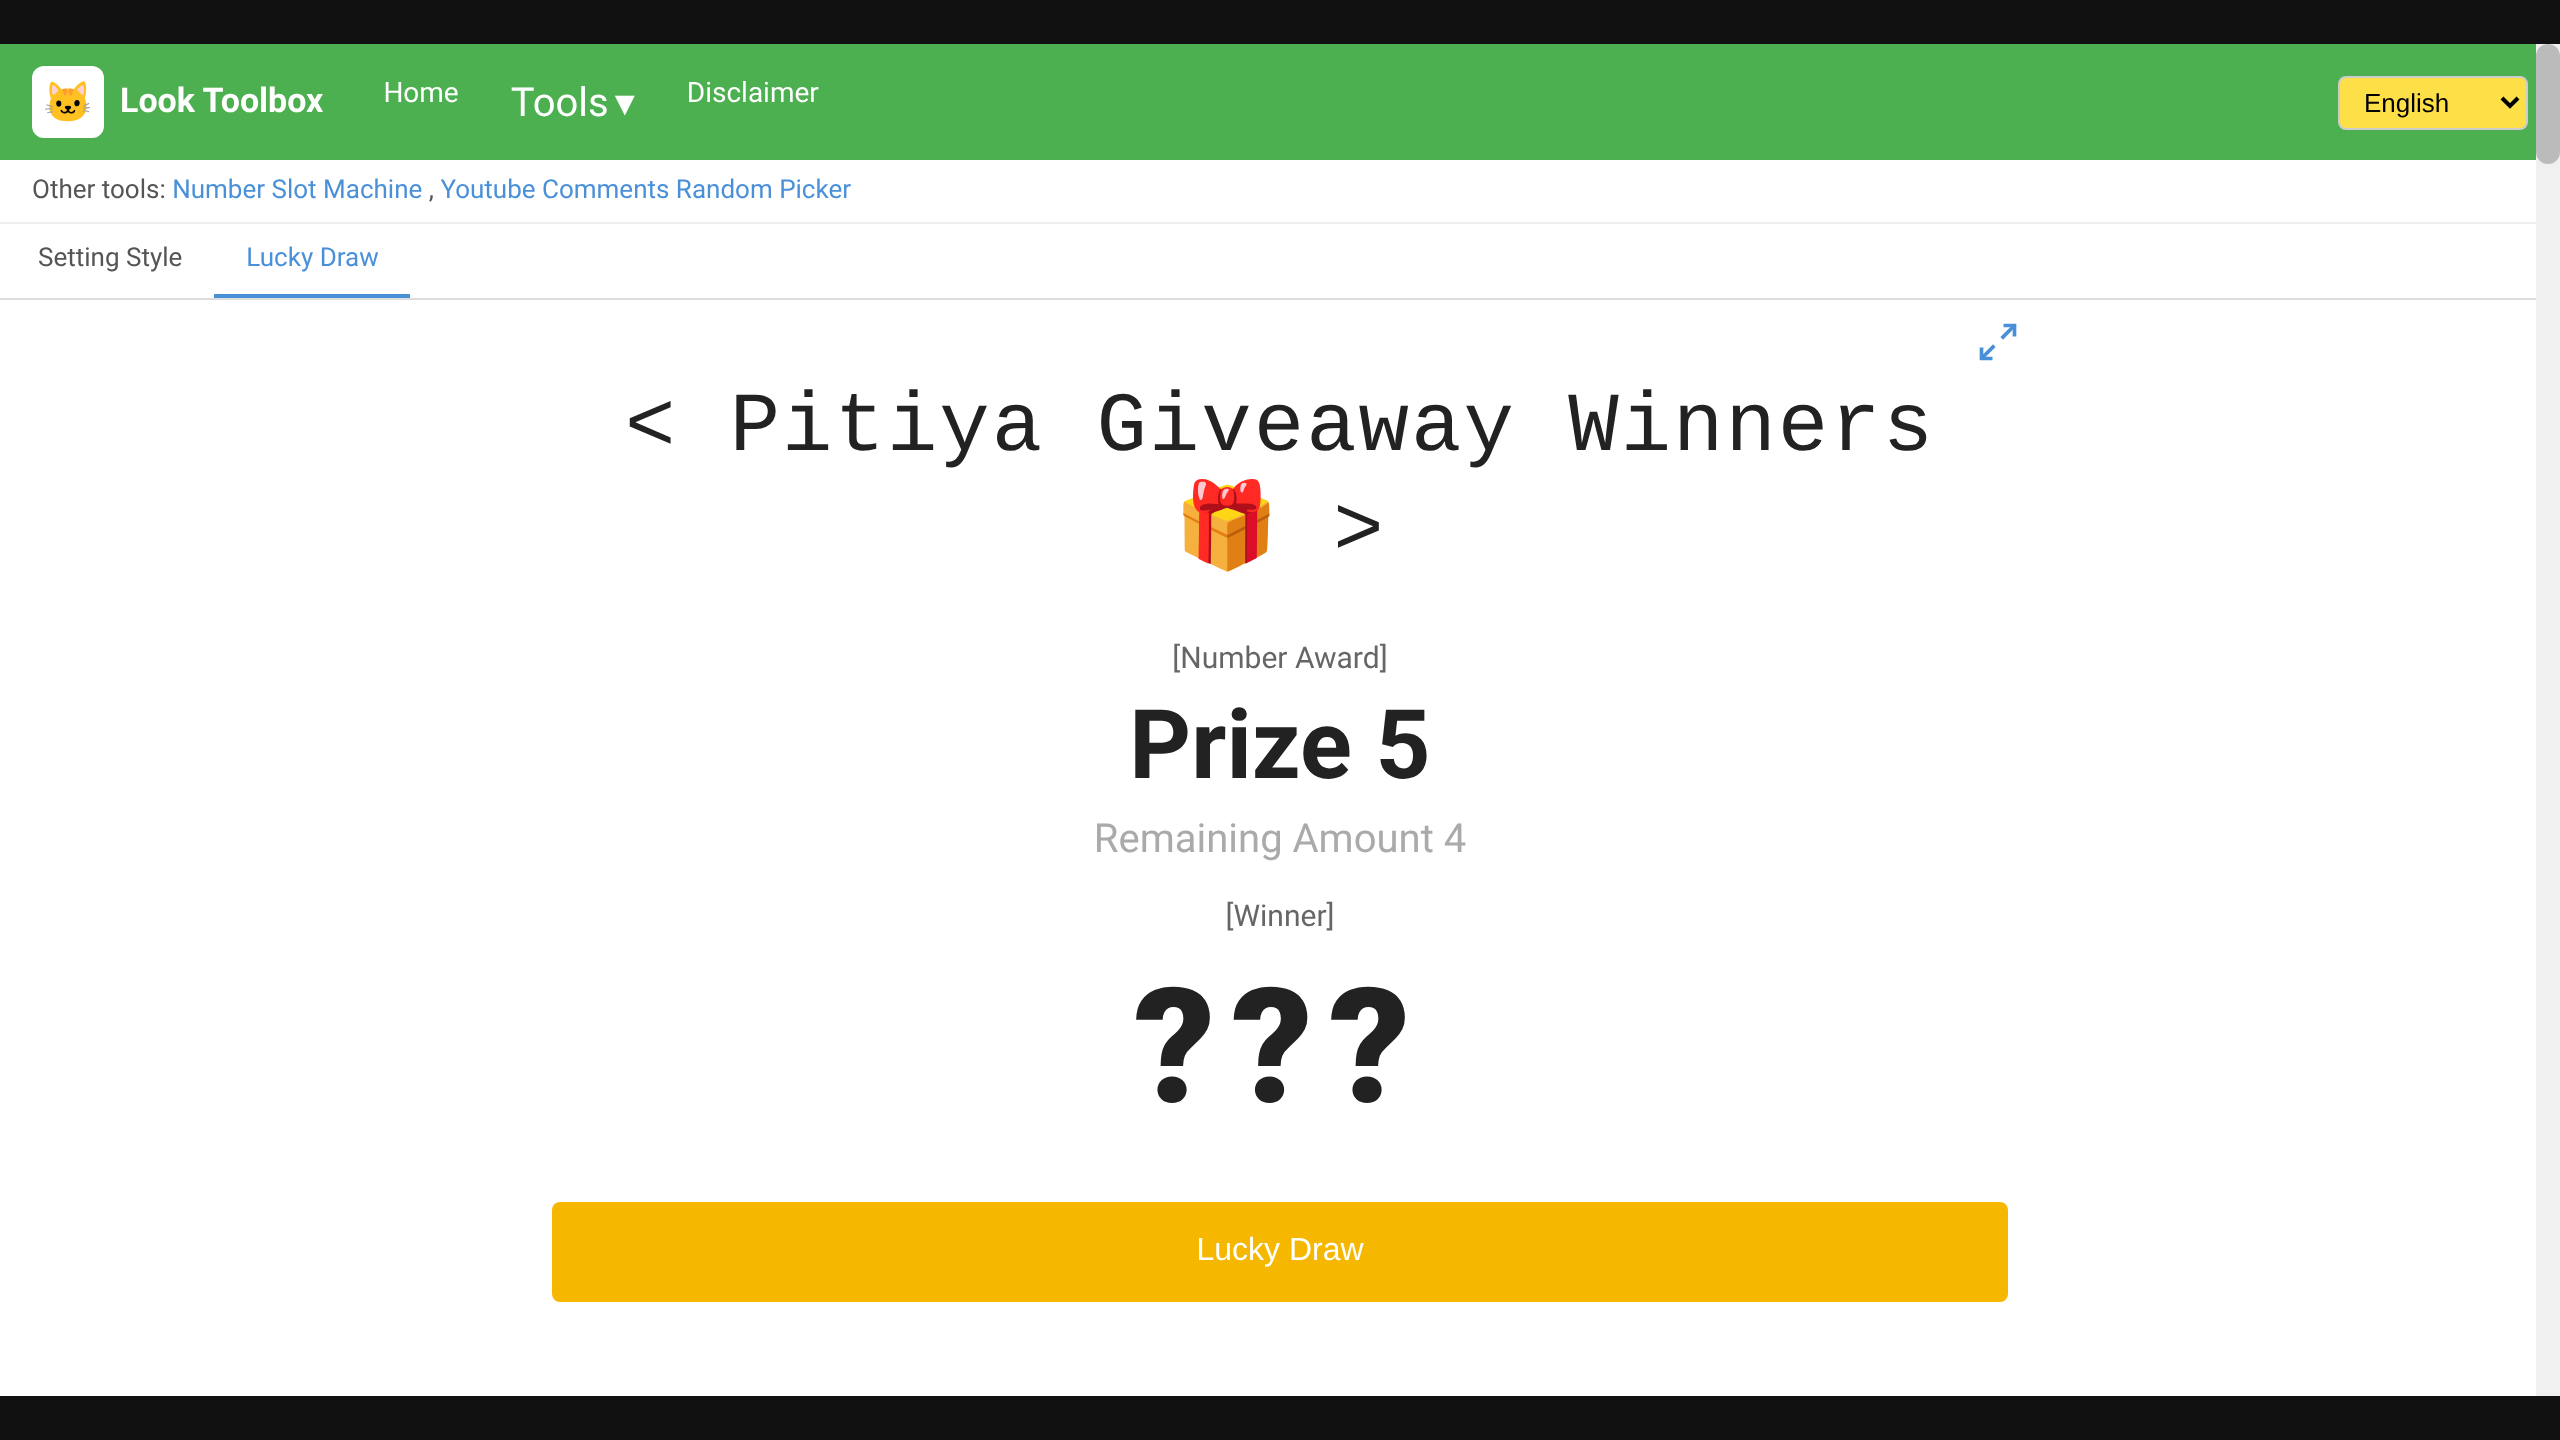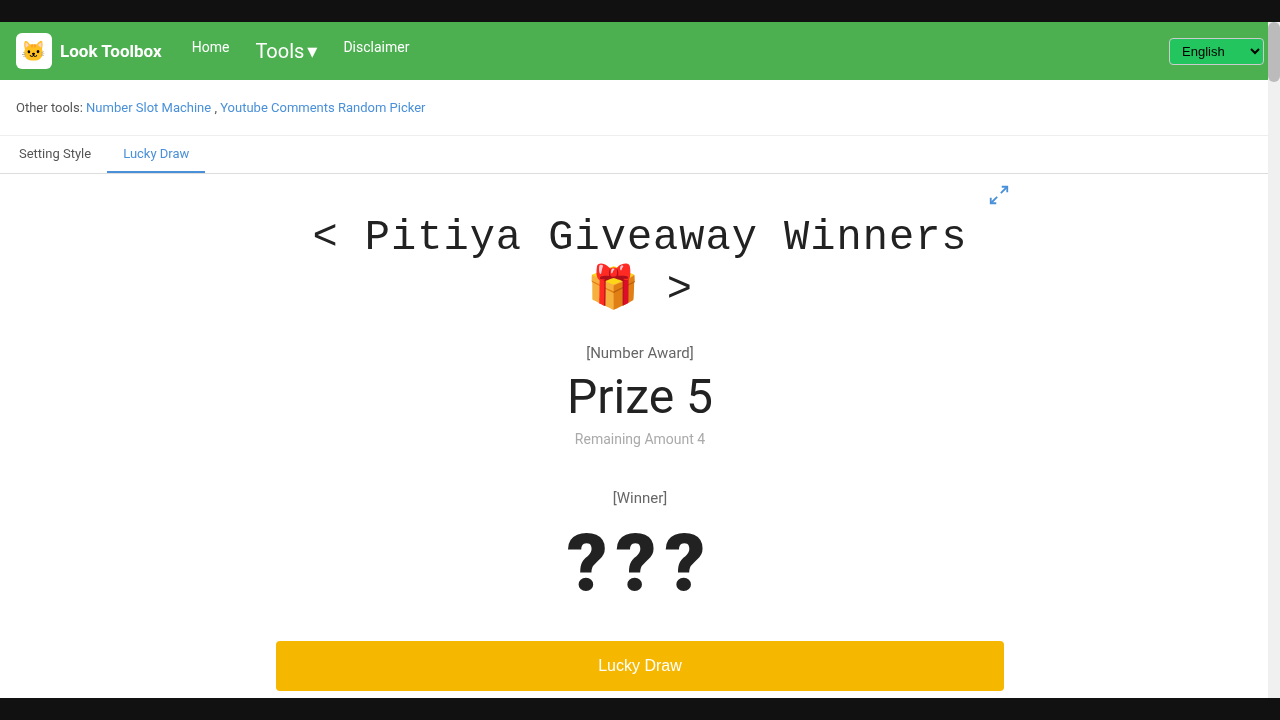--- a/index.html
+++ b/index.html
@@ -71,27 +71,27 @@
     }
     .navbar-right {
       display: flex;
       align-items: center;
     }
     .lang-select {
       padding: 4px 8px;
       border-radius: 4px;
       border: 1px solid #ccc;
       font-size: 13px;
-      background: #22c55e;
+      background: #fde047;
       cursor: pointer;
     }
 
     
     .other-tools-bar {
-      padding: 20px 16px;
+      padding: 8px 16px;
       font-size: 13px;
       color: #555;
       background: #fff;
       border-bottom: 1px solid #eee;
     }
     .other-tools-bar a {
       color: #4a90d9;
       text-decoration: none;
     }
 
@@ -147,29 +147,29 @@
     
     .section-label {
       text-align: center;
       font-size: 15px;
       color: #666;
       margin-bottom: 6px;
     }
     .prize-name {
       text-align: center;
       font-size: 48px;
-      font-weight: 400;
+      font-weight: 700;
       color: #222;
       margin-bottom: 6px;
     }
     .remaining-amount {
       text-align: center;
-      font-size: 14px;
+      font-size: 20px;
       color: #aaa;
-      margin-bottom: 42px;
+      margin-bottom: 18px;
     }
 
     
     .winner-section {
     }
     .winner-placeholder {
       text-align: center;
       font-size: 80px;
       font-weight: 900;
       color: #222;

